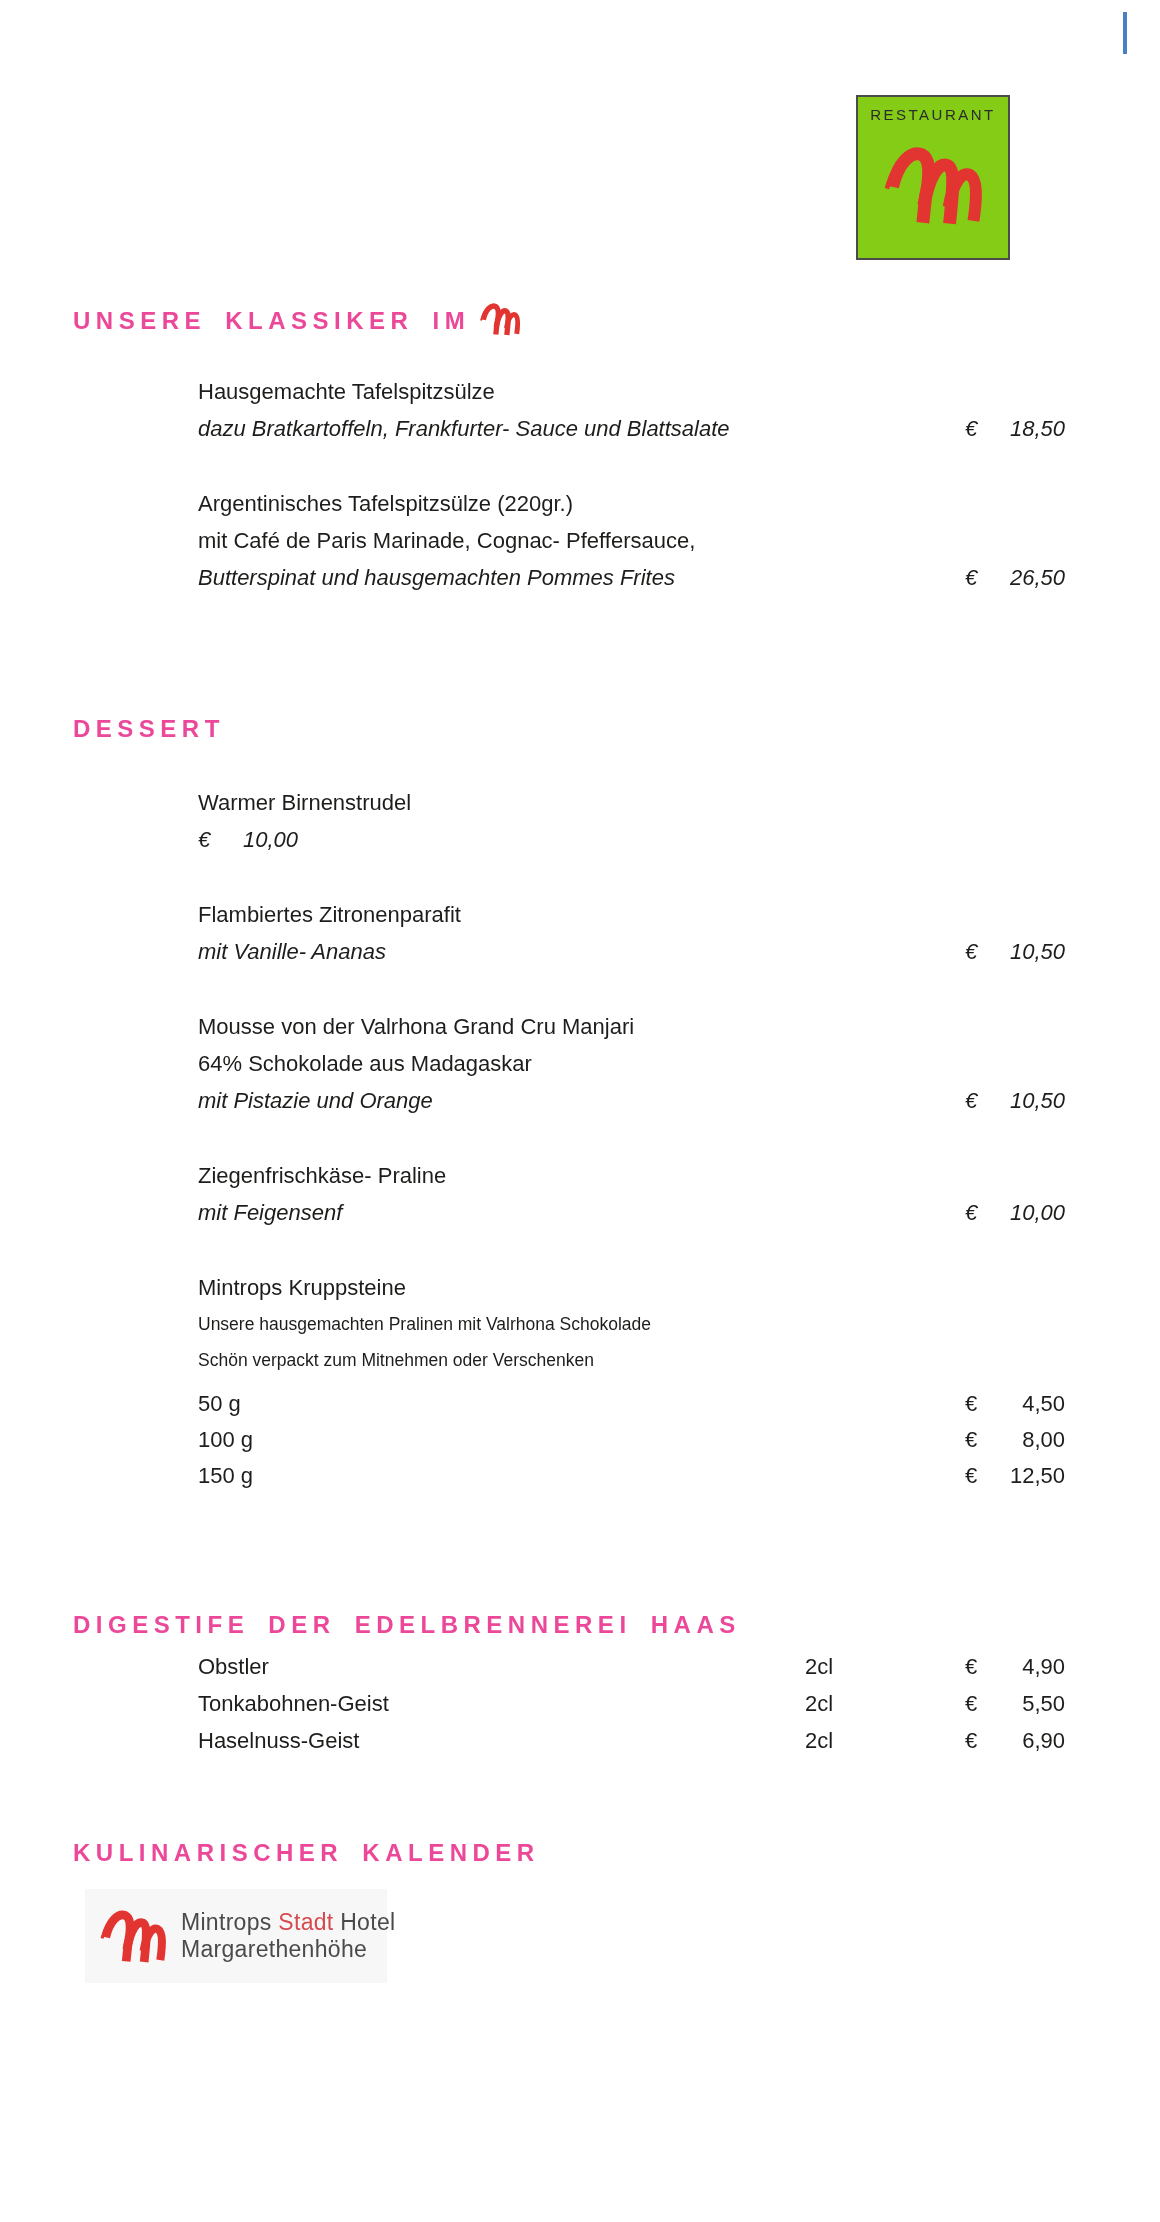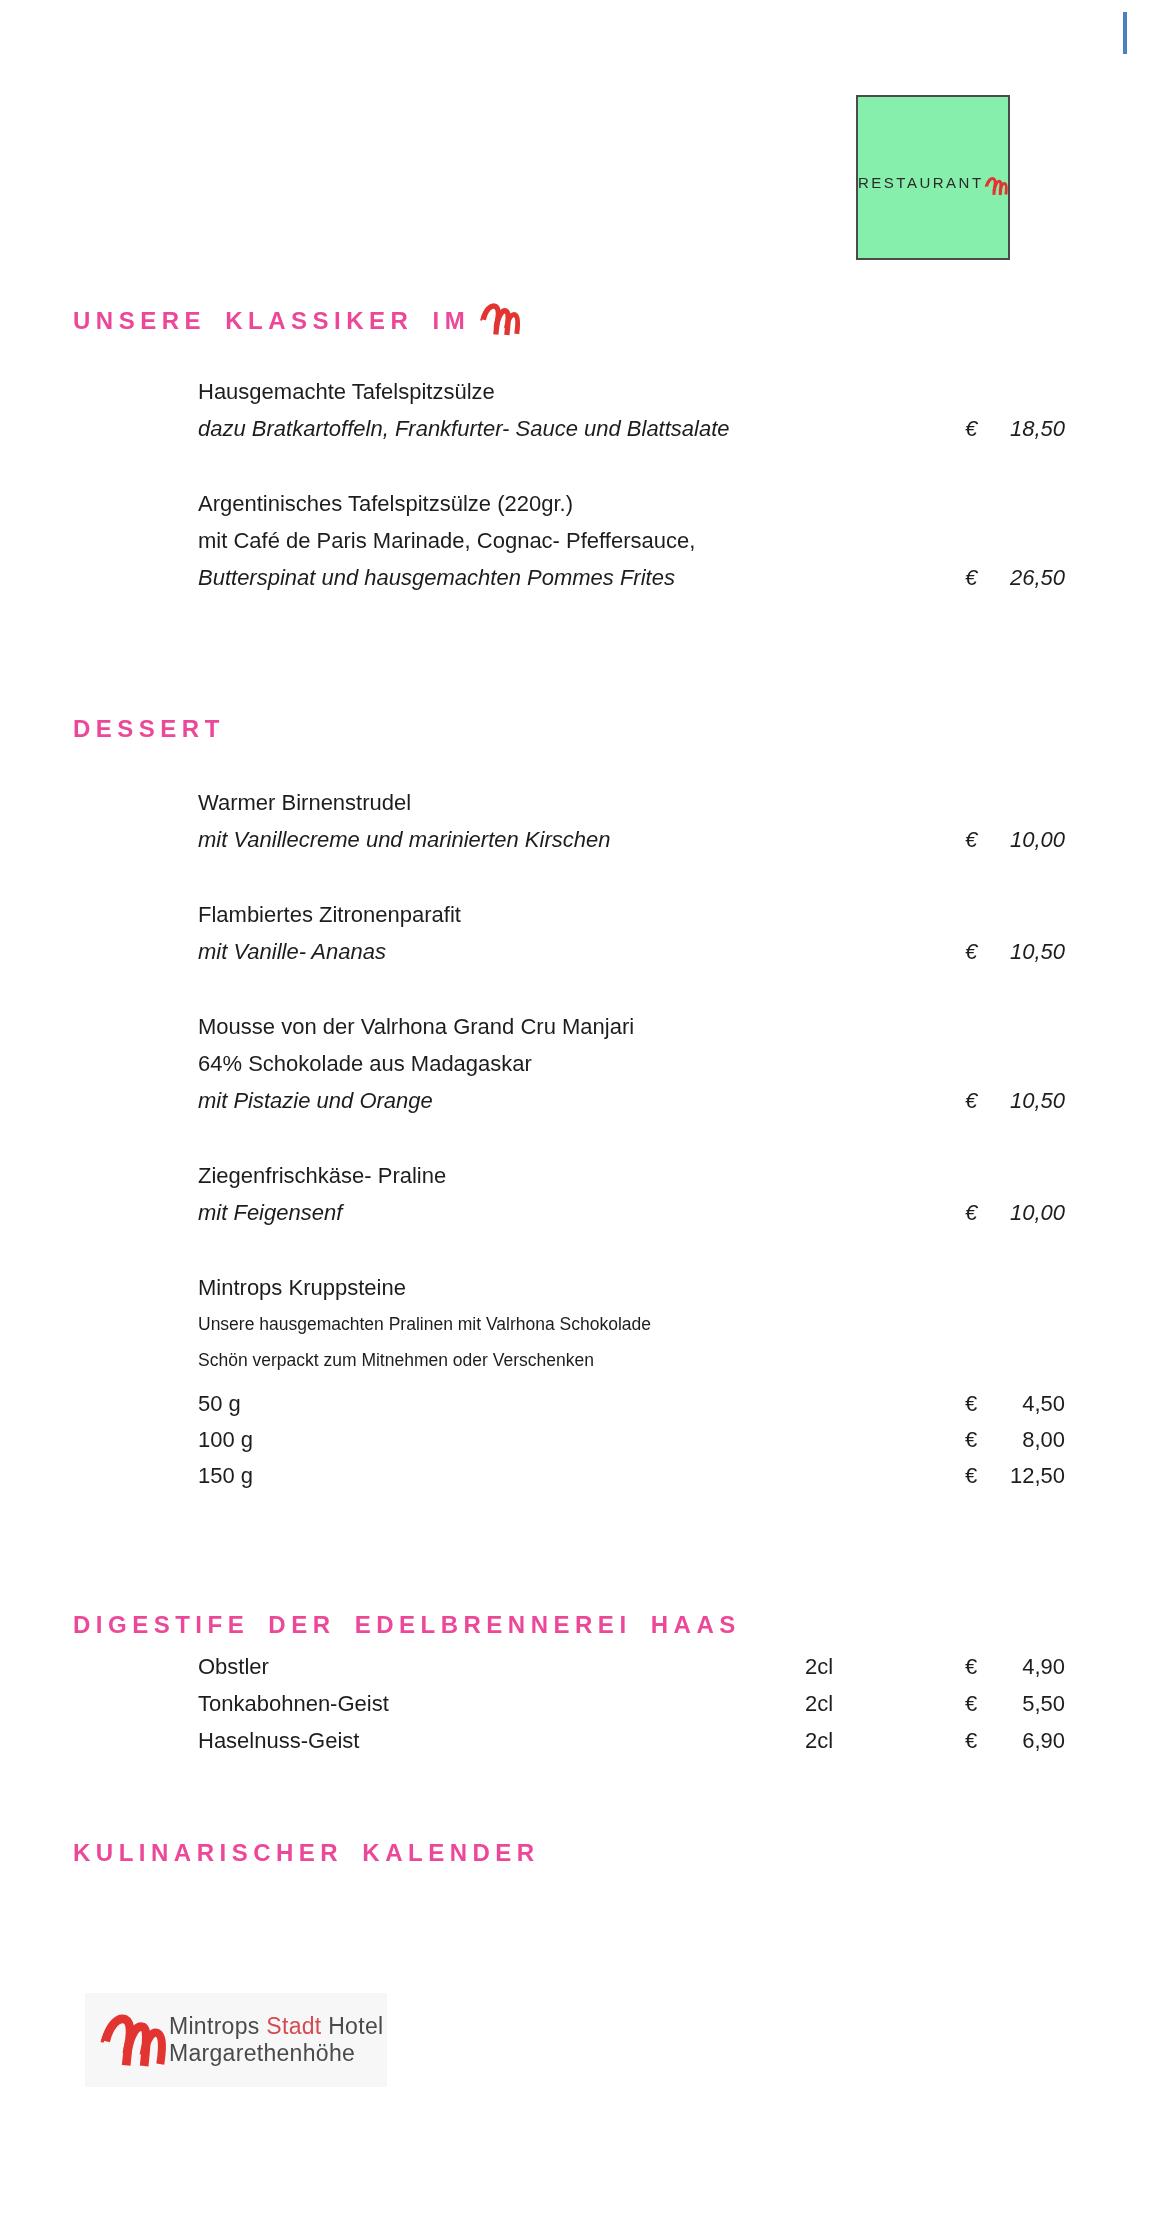--- a/index.html
+++ b/index.html
@@ -11,22 +11,22 @@
   }
   html,body{margin:0;padding:0;background:#fff;}
   .page{
     position:relative;width:1160px;height:2222px;background:#ffffff;
     font-family:"Liberation Sans",sans-serif;color:var(--text);overflow:hidden;
   }
   .blue-tick{position:absolute;left:1123px;top:12px;width:4px;height:42px;background:var(--blue);}
   
   .logo-box{
     position:absolute;left:856px;top:95px;width:154px;height:165px;
-    border:2px solid #4b4b4b;box-sizing:border-box;background:#86efac;
-    display:flex;flex-direction:row;align-items:center;
+    border:2px solid #4b4b4b;box-sizing:border-box;background:#84cc16;
+    display:flex;flex-direction:column;align-items:center;
   }
   .restaurant-label{margin-top:9px;font-size:15px;letter-spacing:2.5px;color:#2b2b2b;white-space:nowrap;}
   .m-large{width:106px;height:92px;margin-top:16px;}
   .m-inline{width:44px;height:38px;vertical-align:-9px;margin-left:8px;}
   .m-footer{width:72px;height:62px;flex:0 0 auto;}
   
   .section-title{
     position:absolute;left:73px;font-size:24px;font-weight:700;color:#ec4899;
     letter-spacing:5.5px;word-spacing:7px;white-space:nowrap;line-height:34px;
   }
@@ -44,22 +44,22 @@
   .lp{display:flex;font-style:italic;}
   .lp .txt{flex:1 1 auto;}
   .price{display:flex;justify-content:space-between;flex:0 0 100px;width:100px;}
   .small{font-size:17.5px;line-height:36px;}
   .weights{margin-top:8px;line-height:36px;}
   .wrow{display:grid;grid-template-columns:1fr 100px;}
   .drow{display:grid;grid-template-columns:1fr 160px 100px;line-height:37px;}
   .vol{text-align:left;}
   
   .footer-logo{
-    position:absolute;left:85px;top:1993px;width:302px;height:94px;background:#f7f7f7;
-    display:flex;align-items:center;padding-left:12px;box-sizing:border-box;
+    position:absolute;left:85px;top:1889px;width:302px;height:94px;background:#f7f7f7;
+    display:flex;align-items:center;gap:12px;padding-left:12px;box-sizing:border-box;
   }
   .footer-text{font-size:23px;line-height:27px;color:var(--gray);letter-spacing:0.3px;white-space:nowrap;}
   .footer-text .red{color:var(--stadt_red);}
   .defs-holder{position:absolute;width:0;height:0;overflow:hidden;}
 </style>
 </head>
 <body>
 
 <div class="page">
 
@@ -112,21 +112,20 @@
       </div>
     </div>
   </div>
 
   <div class="section-title t-dessert">DESSERT</div>
 
   <div class="menu-col col-dessert">
     <div class="dish">
       <div class="dline">Warmer Birnenstrudel</div>
       <div class="dline lp">
-        <span class="txt">mit Vanillecreme und marinierten Kirschen</span>
         <span class="price">
           <span>€</span>
           <span>10,00</span>
         </span>
       </div>
     </div>
     <div class="dish">
       <div class="dline">Flambiertes Zitronenparafit</div>
       <div class="dline lp">
         <span class="txt">mit Vanille- Ananas</span>

